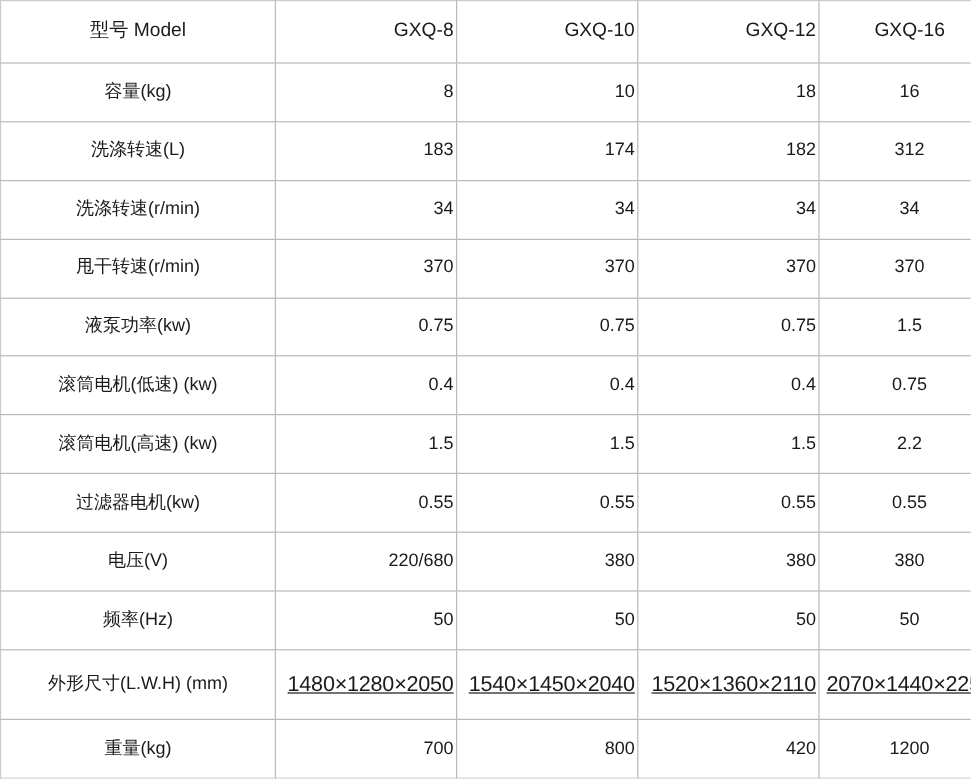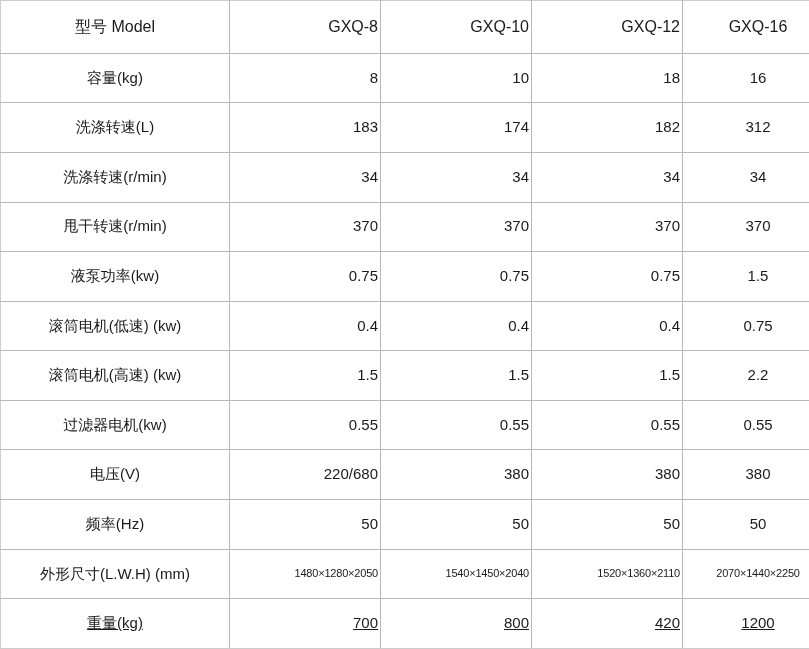--- a/index.html
+++ b/index.html
@@ -42,36 +42,36 @@
     width: 146px;
     border-right: 1px solid #b9b9b9;
   }
   #spec-table tr:first-child td {
     font-size: 16px;
   }
   #spec-table td.label {
     font-size: 15px;
   }
   #spec-table td.dim {
-    font-size: 11px;
+    font-size: 18px;
     letter-spacing: -0.2px;
+    text-decoration: underline;
   }
   
   #spec-table tr td:first-child {
     border-left: 1px solid #cccccc;
   }
   #spec-table tr td:last-child {
     border-right: 1px solid #cccccc;
   }
   #spec-table tr:first-child td {
     border-top: 1px solid #cccccc;
   }
   #spec-table tr:last-child td {
     border-bottom: 1px solid #cccccc;
-    text-decoration: underline;
   }
 </style>
 </head>
 <body>
 
 <table id="spec-table">
   <tbody>
     <tr>
       <td class="label">型号 Model</td>
       <td class="col-model">GXQ-8</td>

